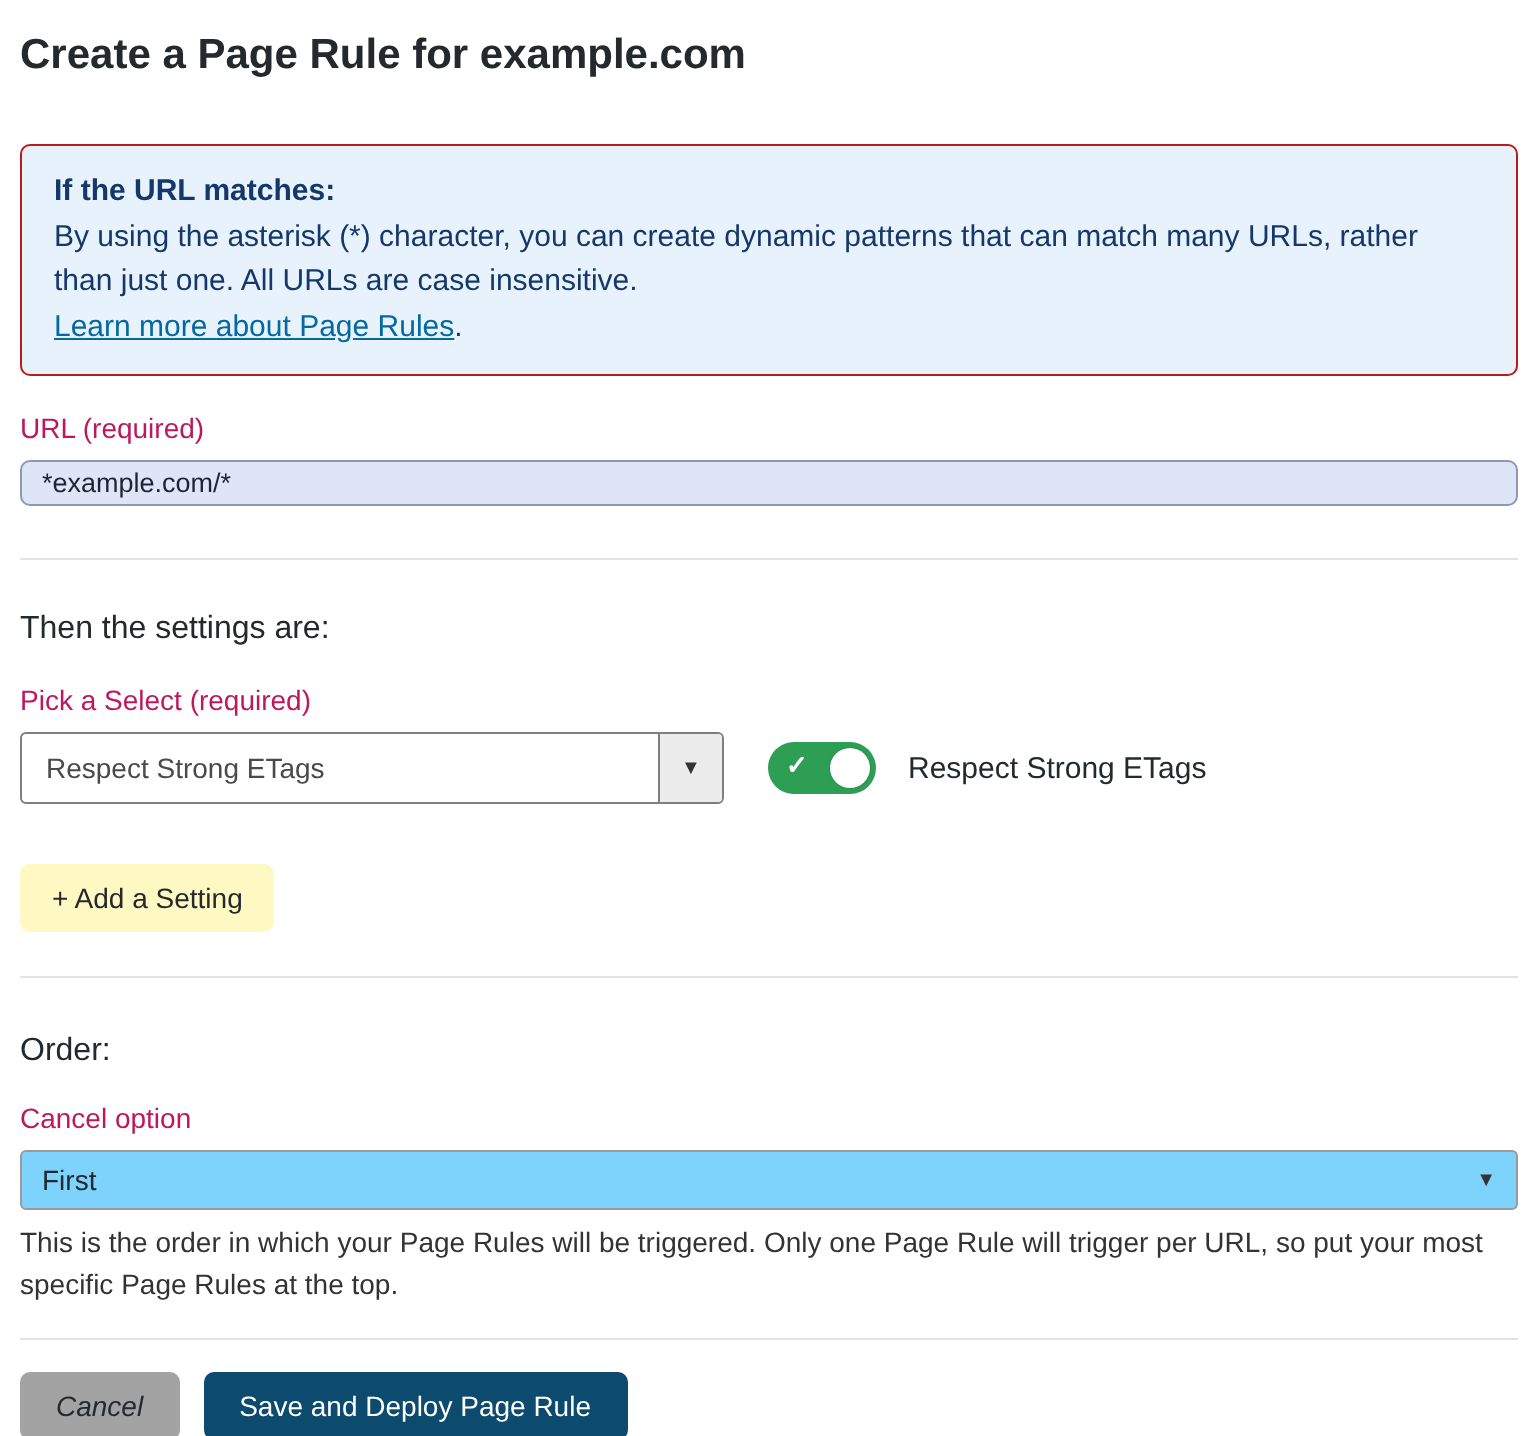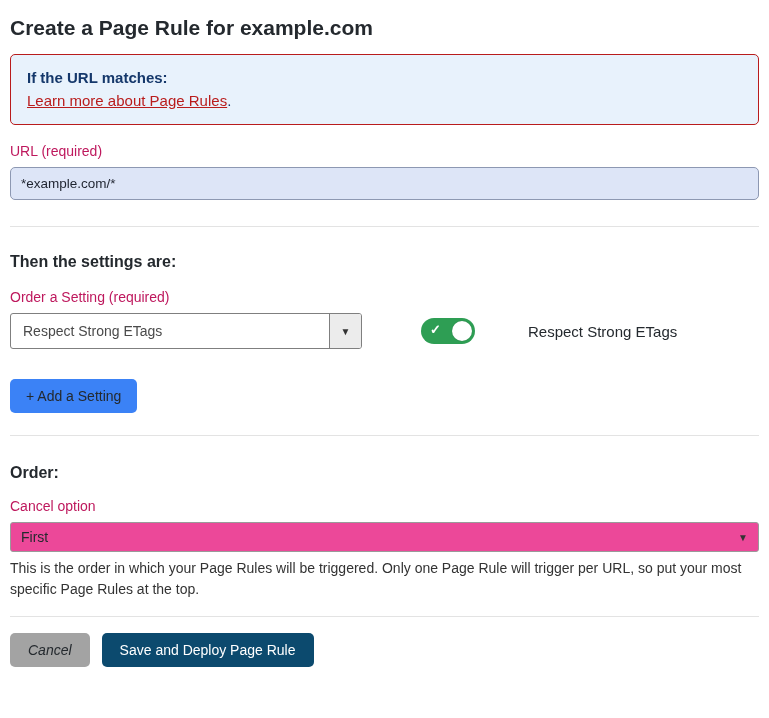--- a/index.html
+++ b/index.html
@@ -9,81 +9,80 @@
     min-height: 718px;
     font-family: "Liberation Sans", sans-serif;
     color: #313131;
     padding: 10px 10px 0 10px;
   }
 
   h1.page-title {
     font-size: 21px;
     font-weight: bold;
     color: #24292e;
-    margin: 6px 0 14px 0;
+    margin: 6px 0 32px 0;
   }
 
   .info-box {
     background: #e8f2fc;
     border: 1px solid #b91c1c;
     border-radius: 5px;
     padding: 12px 16px;
     color: #15386b;
     font-size: 15px;
     line-height: 1.5;
     margin-bottom: 18px;
   }
   .info-box .info-heading { font-weight: bold; }
   .info-box a.info-link {
-    color: #b91c1c;
+    color: #0369a1;
     text-decoration: underline;
     cursor: pointer;
   }
   .info-box .link-suffix { color: #15386b; }
 
   .field-label {
     font-size: 14px;
     color: #be185d;
     margin-bottom: 8px;
   }
 
   .url-input {
     width: 100%;
-    height: 33px;
+    height: 23px;
     background: #dde5f7;
     border: 1px solid #8d98b2;
     border-radius: 5px;
     padding: 0 10px;
     font-size: 13.5px;
     color: #1f2430;
     font-family: "Liberation Sans", sans-serif;
     outline: none;
   }
 
   hr.divider {
     border: none;
     border-top: 1px solid #e3e3e3;
     margin: 26px 0;
   }
   hr.divider.tight { margin: 22px 0; }
   hr.divider.tighter { margin: 16px 0; }
 
   h2.section-heading {
     font-size: 16px;
-    font-weight: bold;
+    font-weight: normal;
     color: #24292e;
     margin-bottom: 18px;
   }
   h2.section-heading.order { margin-bottom: 16px; margin-top: 28px; }
 
   .setting-row {
     display: flex;
     align-items: center;
     margin-bottom: 30px;
-    gap: 37px;
   }
 
   .combobox {
     display: flex;
     width: 352px;
     height: 36px;
     border: 1px solid #7f7f7f;
     border-radius: 3px;
     background: #ffffff;
     overflow: hidden;
@@ -139,21 +138,21 @@
   }
 
   .toggle-label {
     margin-left: 16px;
     font-size: 15px;
     color: #24292e;
     white-space: nowrap;
   }
 
   .add-setting-btn {
-    background: #3b82f6;
+    background: #fef9c3;
     border: none;
     border-radius: 5px;
     padding: 0 16px;
     height: 34px;
     font-size: 14px;
     color: #24292e;
     font-family: "Liberation Sans", sans-serif;
     cursor: pointer;
   }
 
@@ -162,21 +161,21 @@
     align-items: center;
     justify-content: space-between;
     width: 100%;
     height: 30px;
     border: 1px solid #9a9a9a;
     border-radius: 3px;
     padding: 0 10px;
     font-size: 14px;
     color: #24292e;
     margin-bottom: 6px;
-    background: #ec4899;
+    background: #7dd3fc;
     cursor: pointer;
   }
   .order-select .select-caret {
     font-size: 10px;
     color: #333333;
   }
 
   .help-text {
     font-size: 14px;
     color: #333333;
@@ -203,31 +202,32 @@
 </style>
 </head>
 <body>
 
 
 
 <h1 class="page-title">Create a Page Rule for example.com</h1>
 
 <div class="info-box">
   <div class="info-heading">If the URL matches:</div>
+  <div class="info-body">By using the asterisk (*) character, you can create dynamic patterns that can match many URLs, rather than just one. All URLs are case insensitive.</div>
   <div><a class="info-link">Learn more about Page Rules</a><span class="link-suffix">.</span></div>
 </div>
 
 <div class="field-label">URL (required)</div>
 <input class="url-input" type="text" value="*example.com/*" style="">
 
 <hr class="divider">
 
 <h2 class="section-heading">Then the settings are:</h2>
 
-<div class="field-label">Order a Setting (required)</div>
+<div class="field-label">Pick a Select (required)</div>
 
 <div class="setting-row">
   <div class="combobox">
     <div class="combo-value">Respect Strong ETags</div>
     <div class="combo-caret-btn">
       <span>▼</span>
     </div>
   </div>
   <div class="toggle">
     <span class="toggle-check">✓</span>

